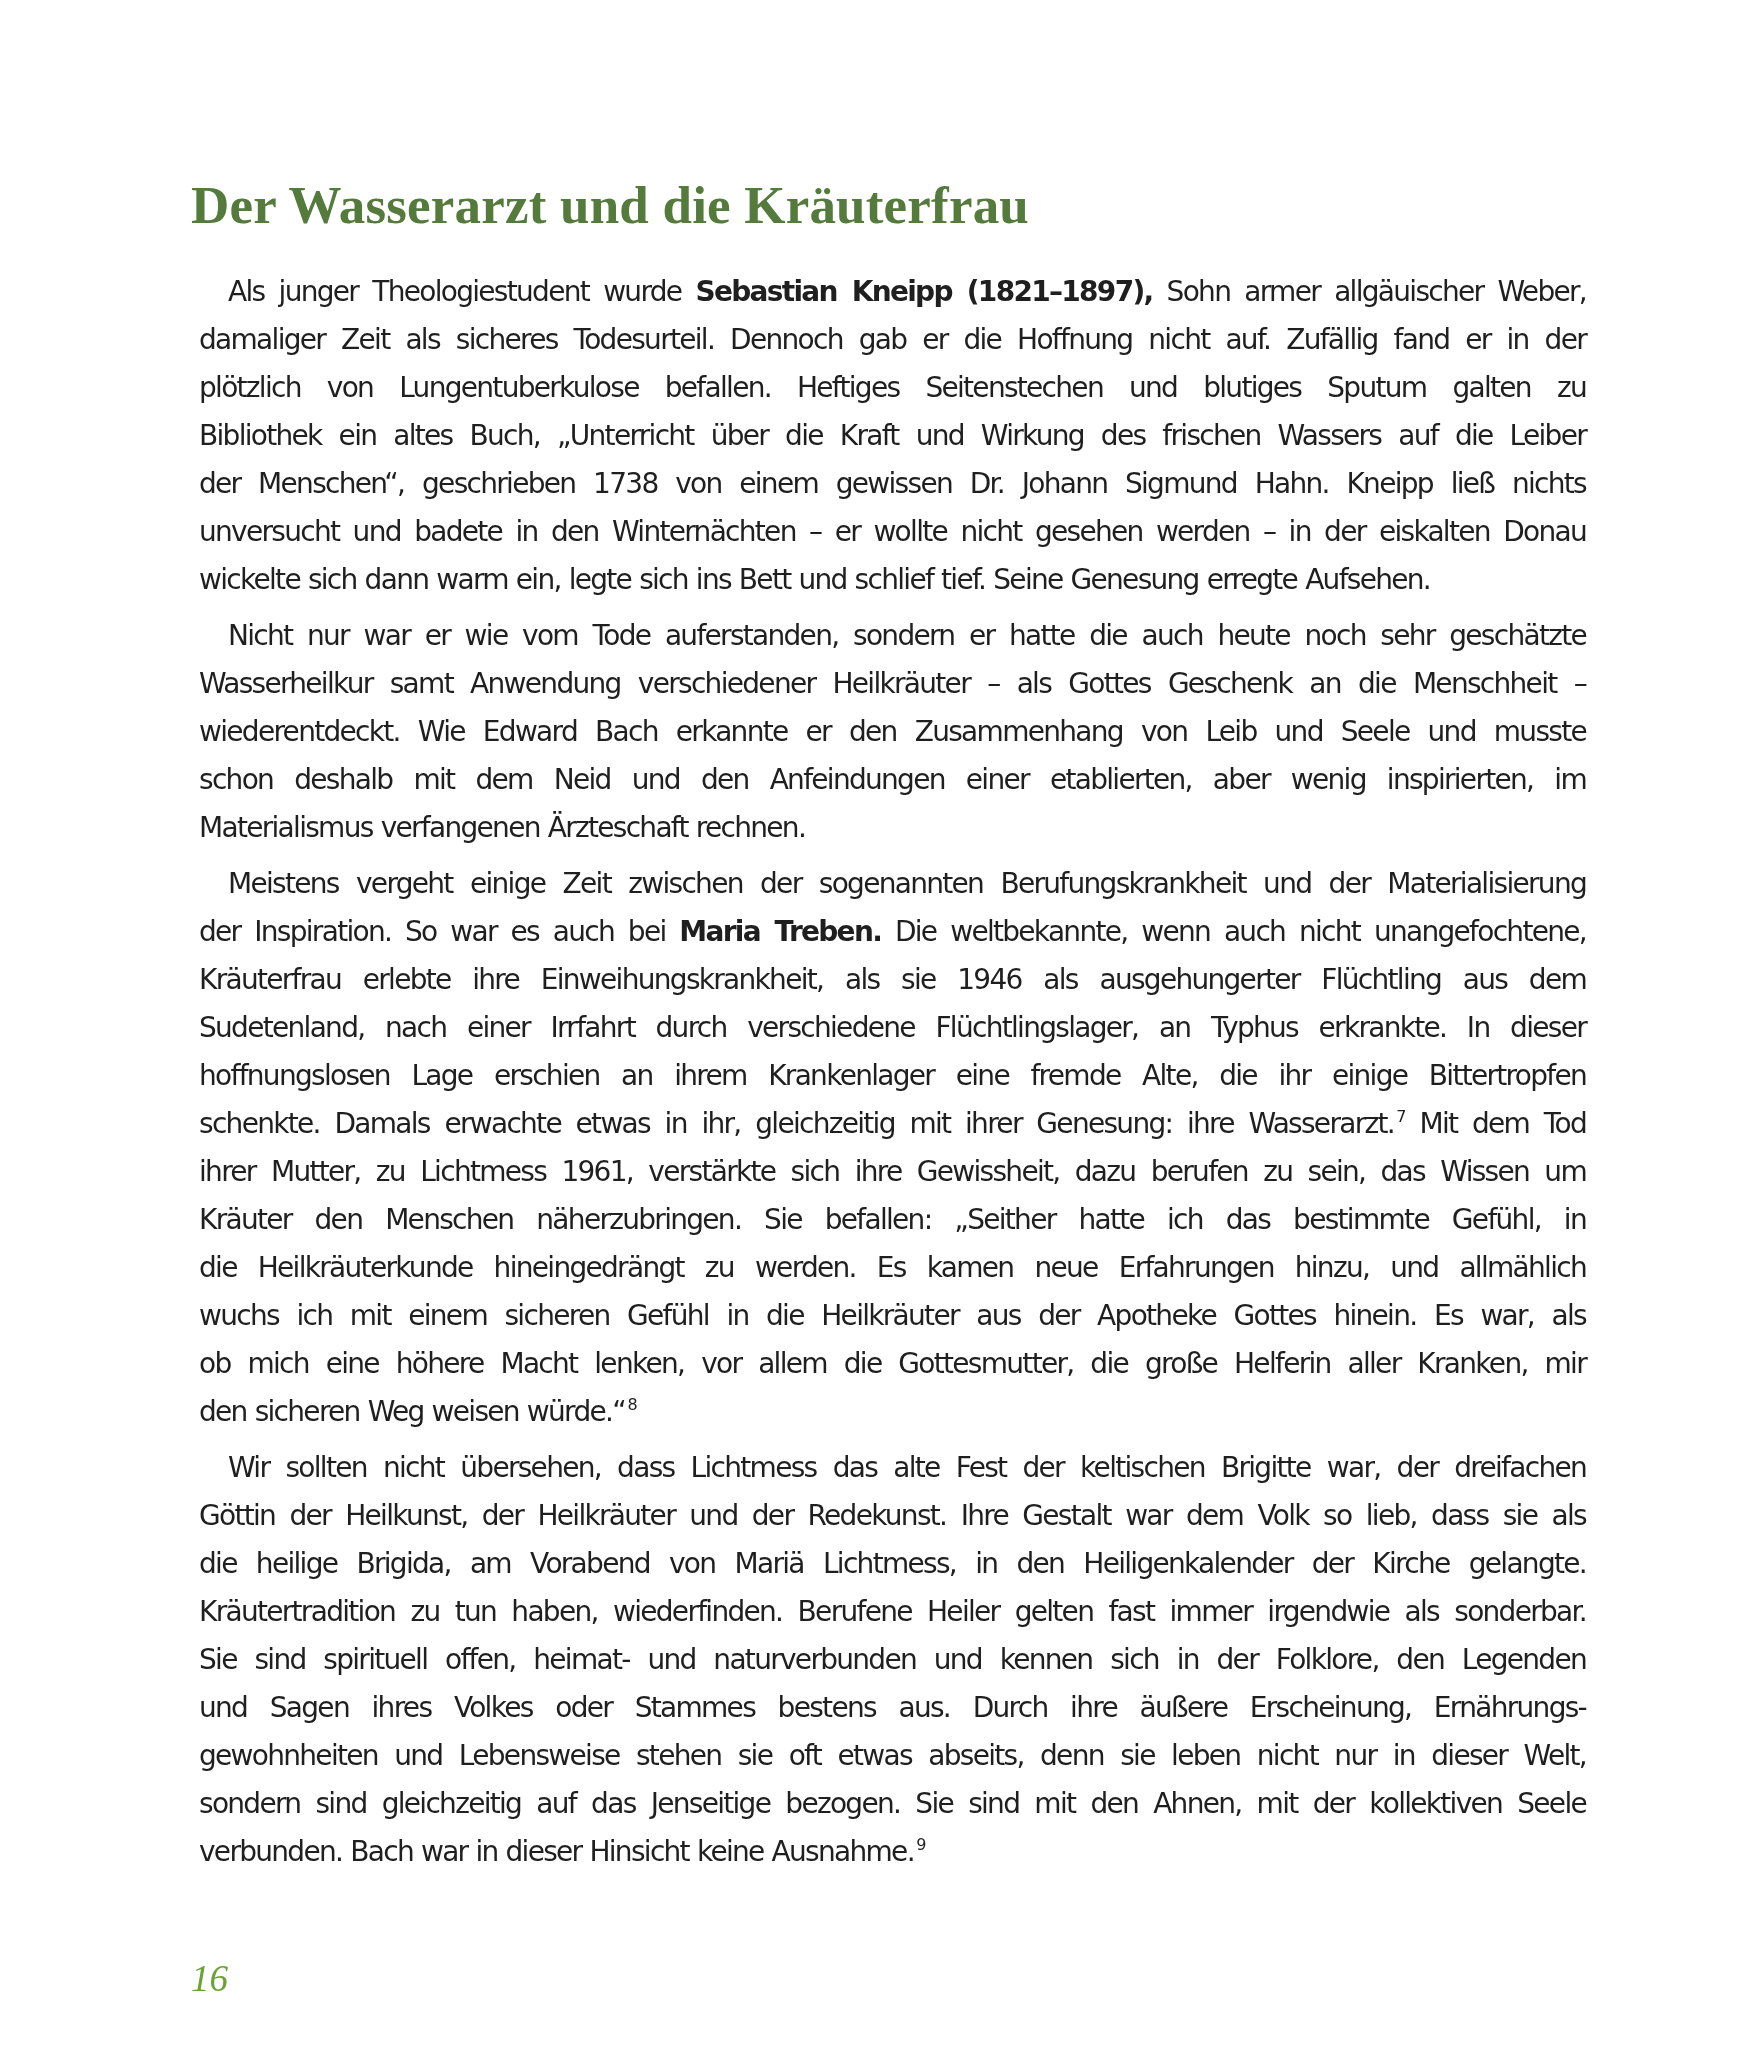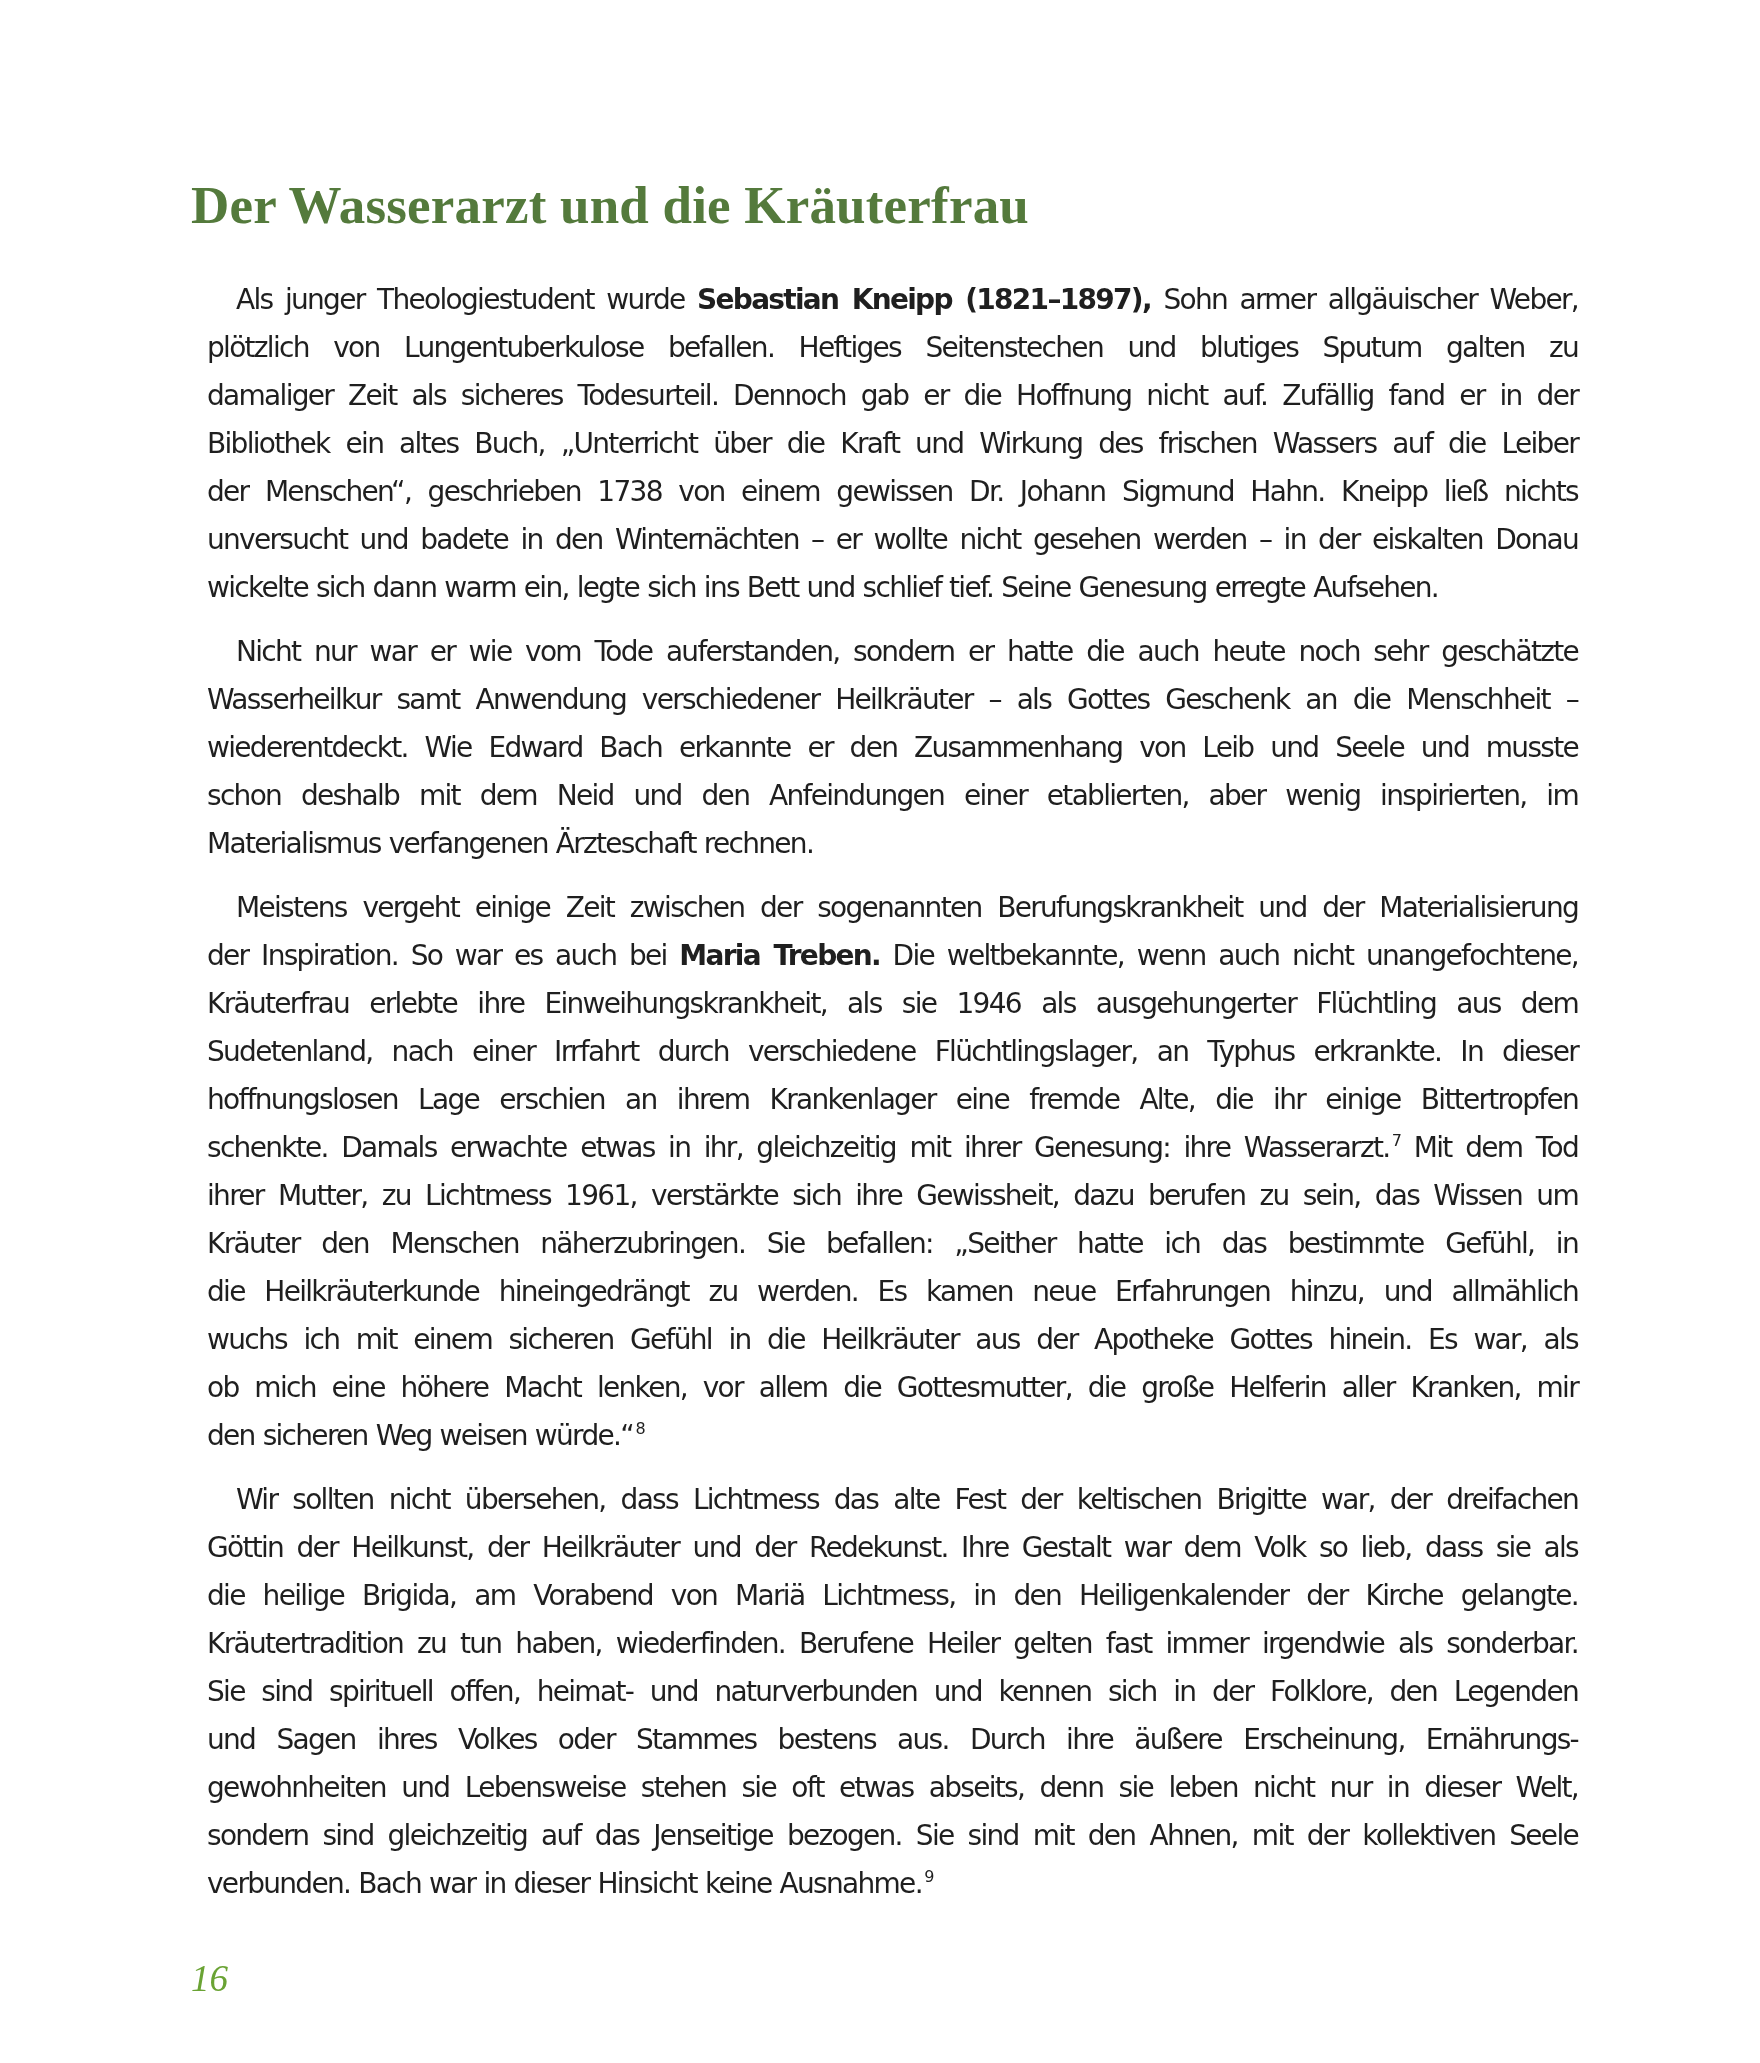--- a/index.html
+++ b/index.html
@@ -9,42 +9,42 @@
     position: absolute; left: 191px; top: 179px;
     font-family: "Liberation Serif", "DejaVu Serif", serif;
     font-size: 53px; font-weight: bold; color: #547a3c; letter-spacing: 0.2px;
     white-space: nowrap; margin: 0; line-height: 1;
   }
   .body {
     position: absolute; left: 191px; top: 260px; width: 1403px;
     font-family: "DejaVu Sans", sans-serif;
     font-size: 28px; line-height: 48px; color: #1f1f1f;
   }
-  .para { margin: 16px; text-align: justify; text-align-last: left; }
+  .para { margin: 8px; text-align: justify; text-align-last: left; }
   .line { display: block; text-align: justify; text-align-last: justify; white-space: nowrap; overflow: visible; letter-spacing: -1.7px; word-spacing: 0.8px; }
   .line.last { text-align-last: left; }
   .line.indent { padding-left: 29px; }
   .b { font-weight: bold; }
   sup.fn { font-size: 16px; vertical-align: 11.3px; line-height: 0; margin-left: 2.4px; }
   .page-number {
     position: absolute; left: 191px; top: 1957px;
     font-family: Liberation Serif, serif; font-style: italic;
     font-size: 37px; color: #6aa334;
   }
 </style>
 </head>
 <body>
 
 <div class="page">
   <h1 class="title">Der Wasserarzt und die Kräuterfrau</h1>
   <div class="body" id="body">
       <div class="para">
         <span class="line indent"><span>Als junger Theologiestudent wurde </span><span class="b">Sebastian Kneipp (1821–1897),</span><span> Sohn armer allgäuischer Weber,</span></span>
+        <span class="line">damaliger Zeit als sicheres Todesurteil. Dennoch gab er die Hoffnung nicht auf. Zufällig fand er in der</span>
         <span class="line">plötzlich von Lungentuberkulose befallen. Heftiges Seitenstechen und blutiges Sputum galten zu</span>
-        <span class="line">damaliger Zeit als sicheres Todesurteil. Dennoch gab er die Hoffnung nicht auf. Zufällig fand er in der</span>
         <span class="line">Bibliothek ein altes Buch, „Unterricht über die Kraft und Wirkung des frischen Wassers auf die Leiber</span>
         <span class="line">der Menschen“, geschrieben 1738 von einem gewissen Dr. Johann Sigmund Hahn. Kneipp ließ nichts</span>
         <span class="line">unversucht und badete in den Winternächten – er wollte nicht gesehen werden – in der eiskalten Donau</span>
         <span class="line last">wickelte sich dann warm ein, legte sich ins Bett und schlief tief. Seine Genesung erregte Aufsehen.</span>
       </div>
       <div class="para">
         <span class="line indent">Nicht nur war er wie vom Tode auferstanden, sondern er hatte die auch heute noch sehr geschätzte</span>
         <span class="line">Wasserheilkur samt Anwendung verschiedener Heilkräuter – als Gottes Geschenk an die Menschheit –</span>
         <span class="line">wiederentdeckt. Wie Edward Bach erkannte er den Zusammenhang von Leib und Seele und musste</span>
         <span class="line">schon deshalb mit dem Neid und den Anfeindungen einer etablierten, aber wenig inspirierten, im</span>

